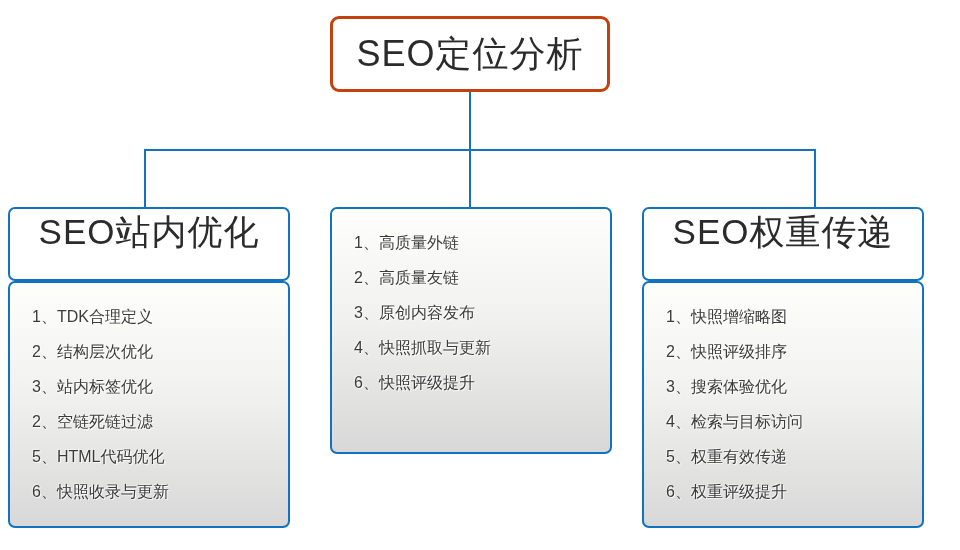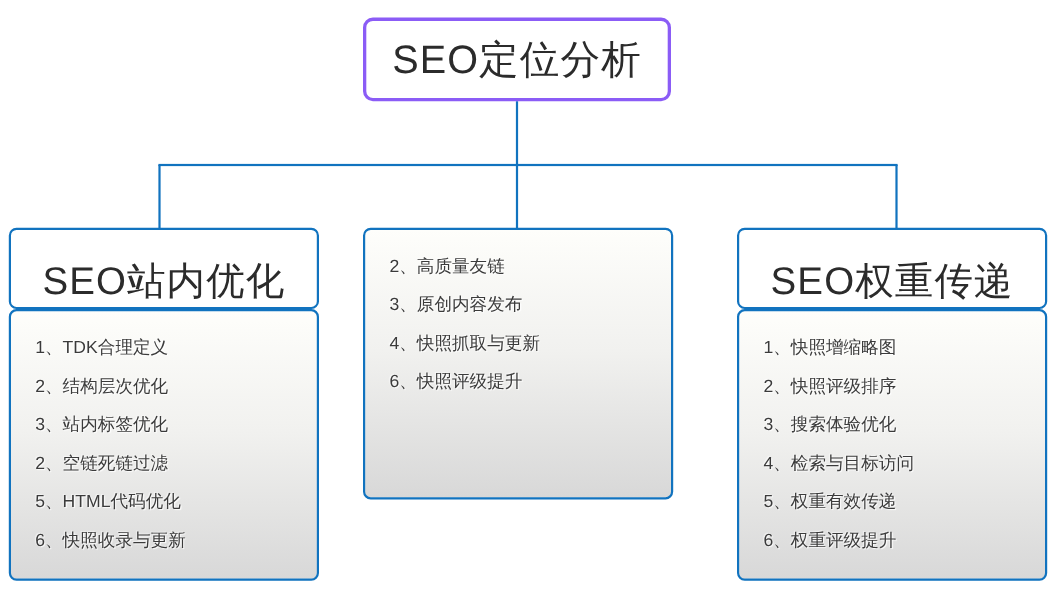--- a/index.html
+++ b/index.html
@@ -12,34 +12,34 @@
   .line.v{width:2px;}
   .line.h{height:2px;}
   #line-root-drop{left:469px;top:92px;height:58px;}
   #line-horizontal{left:144px;top:149px;width:672px;}
   #line-drop-left{left:144px;top:150px;height:58px;}
   #line-drop-mid{left:469px;top:150px;height:58px;}
   #line-drop-right{left:814px;top:150px;height:58px;}
   
   .root-node{
     position:absolute;left:330px;top:16px;width:280px;height:76px;
-    border:3px solid #8b5cf6;border-radius:9px;background:#ffffff;
+    border:3px solid #c2410c;border-radius:9px;background:#ffffff;
     box-sizing:border-box;display:flex;align-items:center;justify-content:center;
   }
   .root-node .label{
     font-size:36px;color:#2b2b2b;letter-spacing:1px;white-space:nowrap;
   }
   
   .column{position:absolute;top:207px;width:282px;}
   #column-onsite{left:8px;}
   #column-offsite{left:330px;}
-  #column-weight{left:670px;}
+  #column-weight{left:642px;}
   .column-header{
     height:74px;border:2px solid #1173bf;border-radius:7px;background:#ffffff;
-    box-sizing:border-box;display:flex;align-items:flex-end;justify-content:center;
+    box-sizing:border-box;display:flex;align-items:flex-start;justify-content:center;
   }
   .column-header .label{
     font-size:35px;color:#2b2b2b;letter-spacing:1px;white-space:nowrap;
   }
   .column-body{
     margin-top:0px;height:247px;border:2px solid #1173bf;border-radius:7px;
     box-sizing:border-box;
     background:linear-gradient(to bottom,#fefefb 0%,#f1f1ef 45%,#d8d8d8 100%);
     padding:16px 0 0 22px;
   }
@@ -72,20 +72,21 @@
       <div class="list-item">2、结构层次优化</div>
       <div class="list-item">3、站内标签优化</div>
       <div class="list-item">2、空链死链过滤</div>
       <div class="list-item">5、HTML代码优化</div>
       <div class="list-item">6、快照收录与更新</div>
     </div>
   </div>
 
   <div class="column" id="column-offsite">
     <div class="column-body">
+      <div class="list-item">1、高质量外链</div>
       <div class="list-item">2、高质量友链</div>
       <div class="list-item">3、原创内容发布</div>
       <div class="list-item">4、快照抓取与更新</div>
       <div class="list-item">6、快照评级提升</div>
     </div>
   </div>
 
   <div class="column" id="column-weight">
     <div class="column-header">
       <span class="label">SEO权重传递</span>

